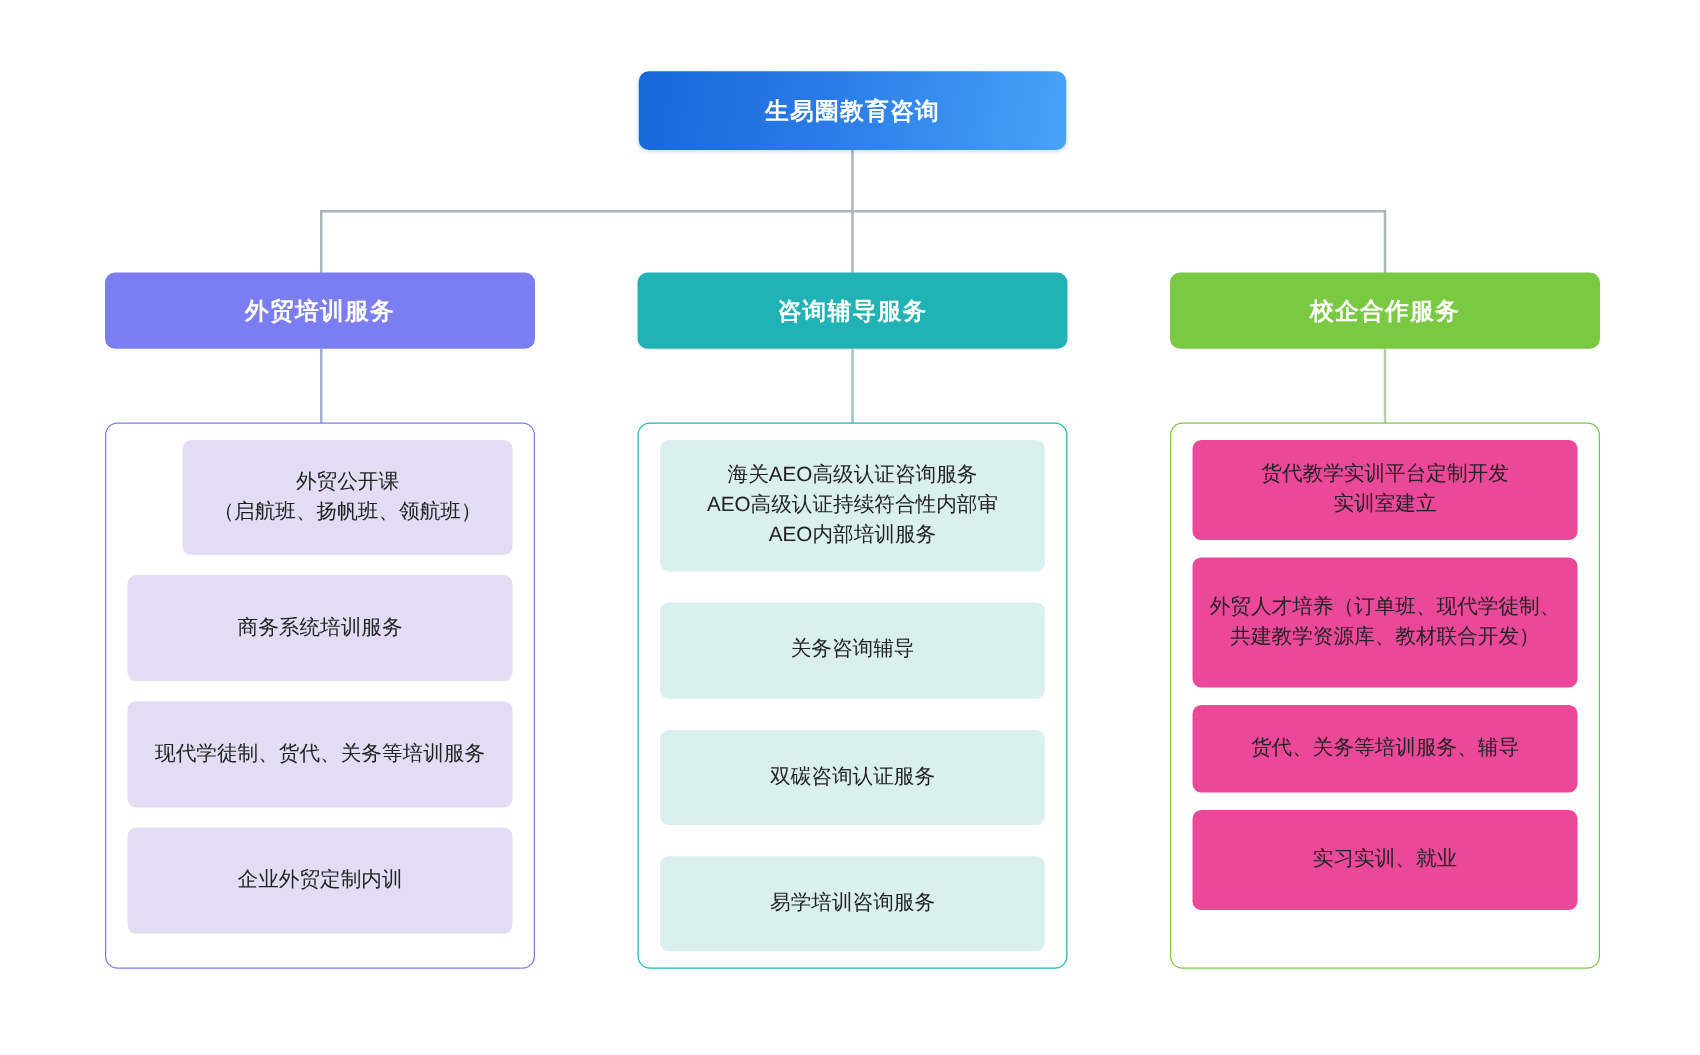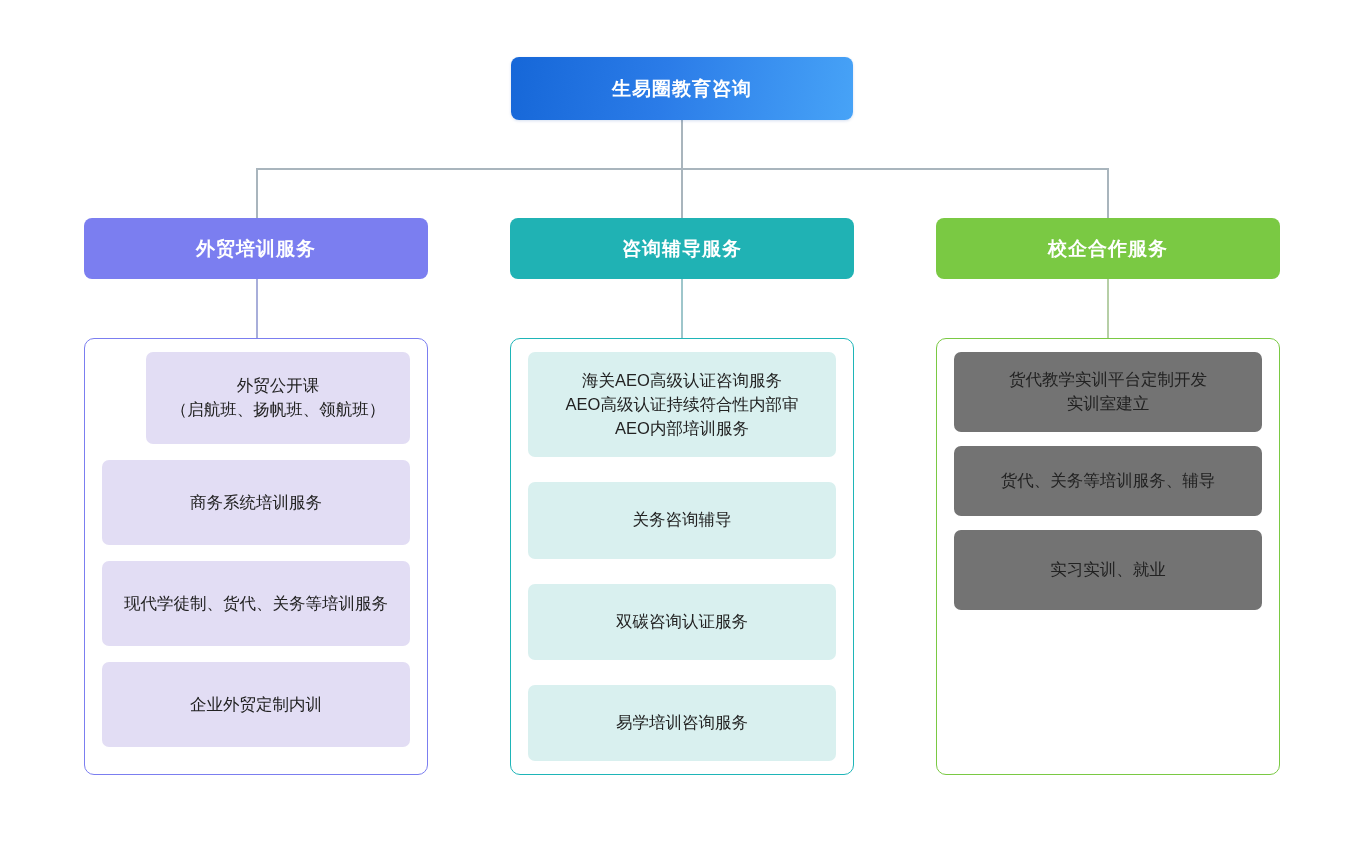--- a/index.html
+++ b/index.html
@@ -114,21 +114,21 @@
   #branch-training .item          { background: #e2ddf4; }
 
   
   #branch-consulting .branch-header { background: #20b2b4; }
   #branch-consulting .branch-panel  { border-color: #1eb5b8; gap: 12px; }
   #branch-consulting .item          { background: #d9f0ef; }
 
   
   #branch-cooperation .branch-header { background: #7ac943; }
   #branch-cooperation .branch-panel  { border-color: #7ac943; }
-  #branch-cooperation .item          { background: #737373; }
+  #branch-cooperation .item          { background: #ec4899; }
 
   
   #branch-training    .branch-header { left: 84px;  top: 218px; width: 344px; }
   #branch-consulting  .branch-header { left: 510px; top: 218px; width: 344px; }
   #branch-cooperation .branch-header { left: 936px; top: 218px; width: 344px; }
 
   #branch-training    .branch-panel  { left: 84px;  top: 338px; width: 344px; height: 437px; }
   #branch-consulting  .branch-panel  { left: 510px; top: 338px; width: 344px; height: 437px; }
   #branch-cooperation .branch-panel  { left: 936px; top: 338px; width: 344px; height: 437px; }
 </style>
@@ -183,18 +183,19 @@
     </div>
   </div>
 
   <div class="branch" id="branch-cooperation">
     <div class="branch-header">
       <span>校企合作服务</span>
     </div>
     <div class="branch-panel">
       <div class="item" style="height:80px; margin-bottom:14px;">货代教学实训平台定制开发
 实训室建立</div>
+      <div class="item" style="height:104px; margin-bottom:14px;">外贸人才培养（订单班、现代学徒制、共建教学资源库、教材联合开发）</div>
       <div class="item" style="height:70px; margin-bottom:14px;">货代、关务等培训服务、辅导</div>
       <div class="item" style="height:80px;">实习实训、就业</div>
     </div>
   </div>
 
 </div>
 
 </body></html>

